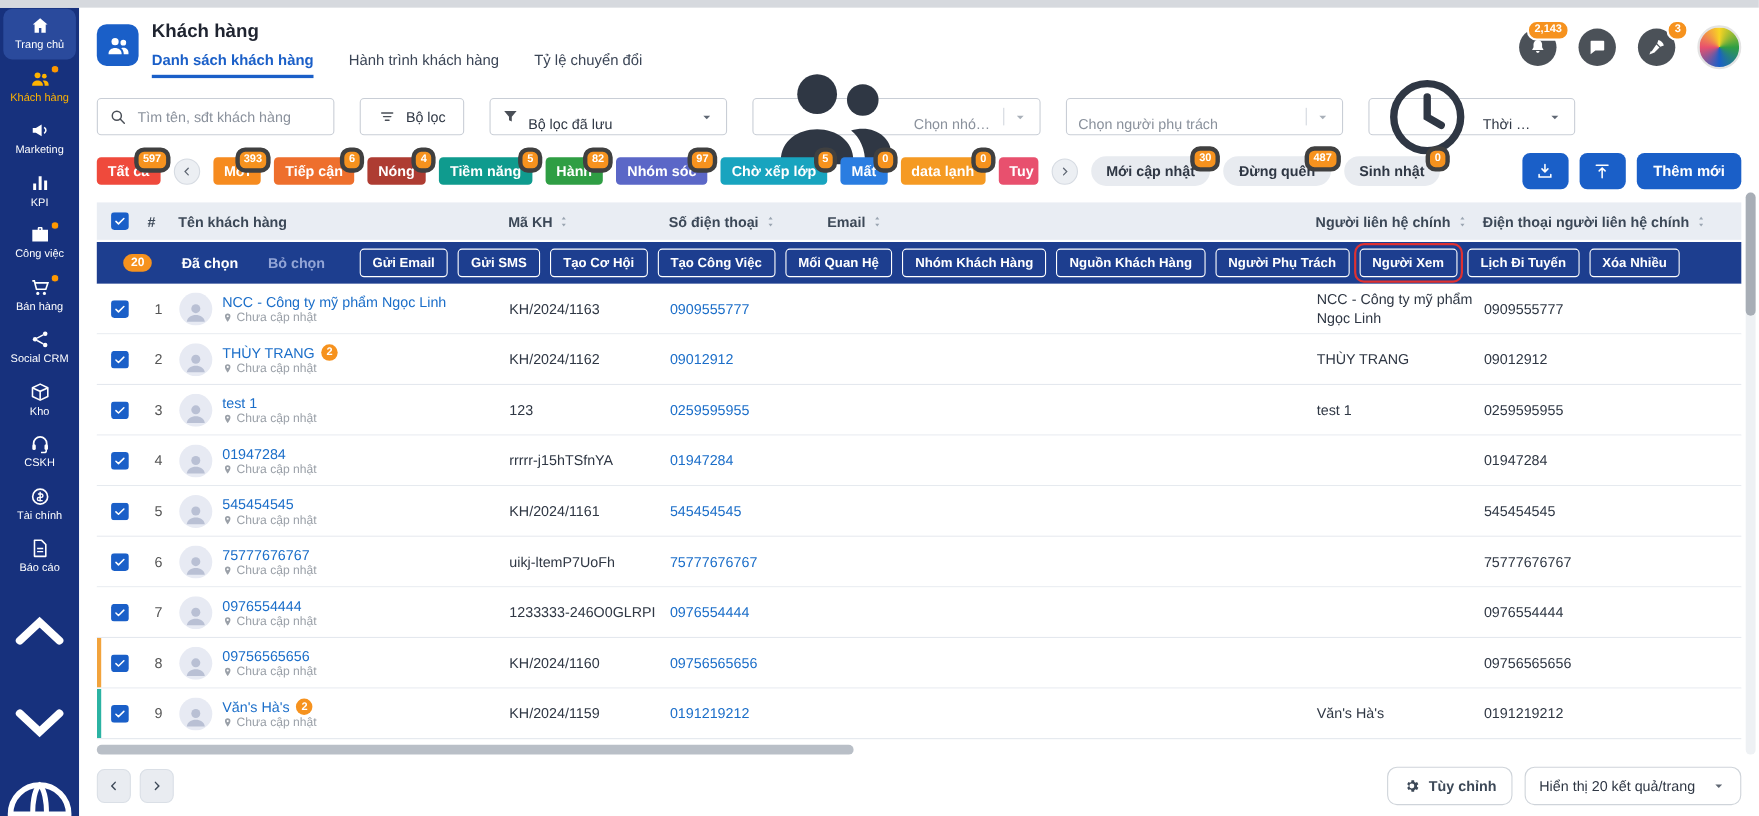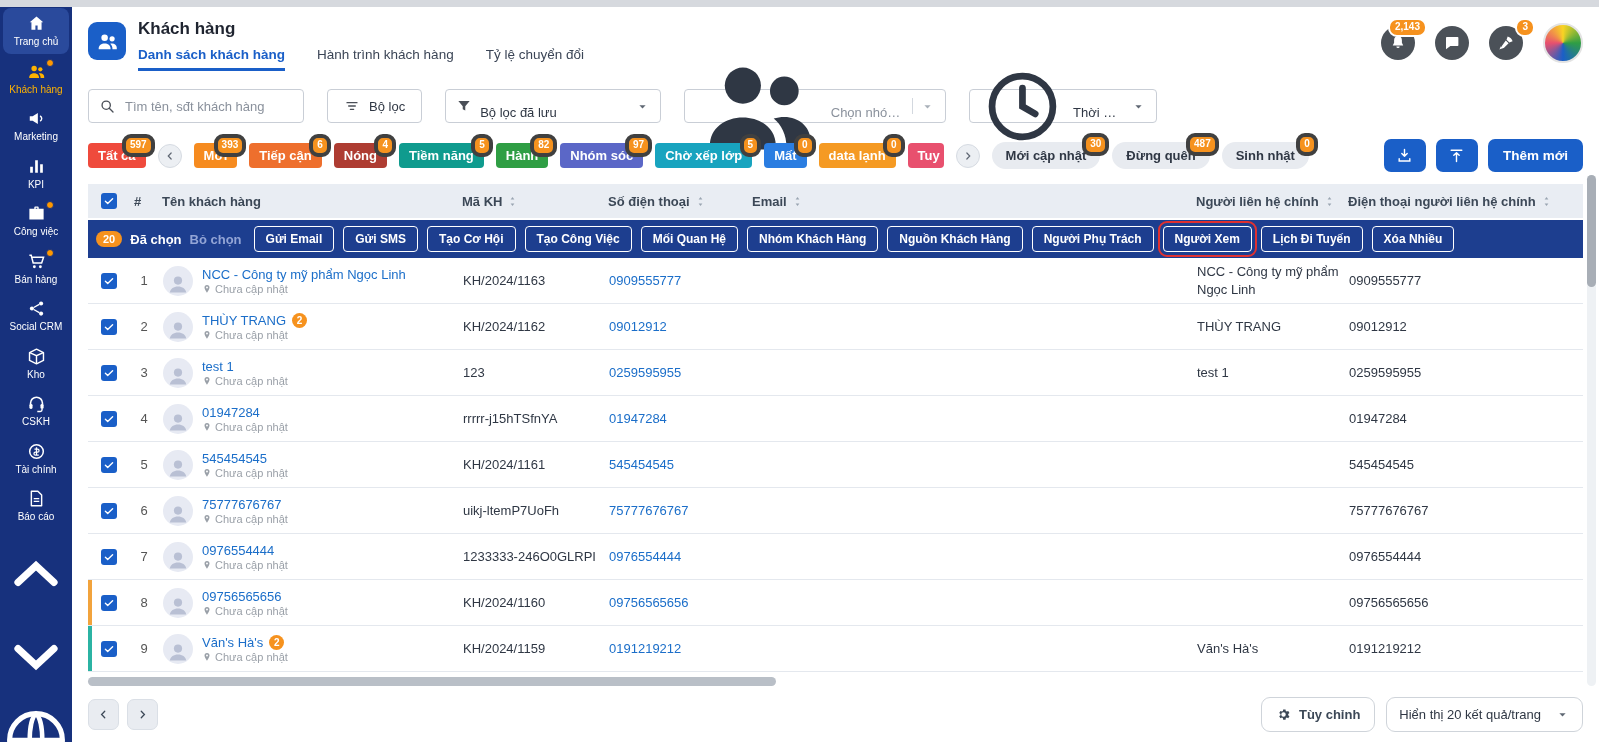--- a/index.html
+++ b/index.html
@@ -76,21 +76,21 @@
   
   .table-wrap { margin:0 16px; position:relative; }
   .trow { display:grid; grid-template-columns:42px 28px 300px 146px 144px 444px 152px 218px; align-items:center; }
   .thead { background:#e9edf3; height:34px; font-size:13px; font-weight:bold; color:#3c4857; }
   .th { display:flex; align-items:center; gap:3px; padding:0 4px; white-space:nowrap; overflow:hidden; }
   .sort-ic { width:15px; height:15px; fill:#9aa5b1; flex-shrink:0; }
   .c-center { display:flex; justify-content:center; }
   .cb { width:16px; height:16px; border-radius:3px; background:#1a5fc8; display:inline-flex; align-items:center; justify-content:center; cursor:pointer; }
   .cb .ic { width:12px; height:12px; }
 
-  .selbar { background:#1d3e8f; height:38px; display:flex; align-items:center; gap:8px; padding:0 8px; margin-top:2px; }
+  .selbar { background:#1d3e8f; height:38px; display:flex; align-items:center; gap:27px; padding:0 24px; margin-top:2px; }
   .selcount { background:#f6921e; color:#fff; font-size:11px; font-weight:bold; border-radius:10px; padding:2px 7px; }
   .seltext { color:#fff; font-size:13px; font-weight:bold; white-space:nowrap; }
   .deselect { color:#93a5d6; font-size:13px; font-weight:bold; cursor:pointer; white-space:nowrap; }
   .sel-actions { display:flex; gap:9px; margin-left:4px; }
   .abtn { border:1px solid #fff; background:transparent; color:#fff; font-size:12px; font-weight:bold; border-radius:4px; padding:5px 11px; cursor:pointer; font-family:inherit; white-space:nowrap; }
   .abtn.hl { outline:2px solid #e03131; outline-offset:3px; }
 
   .brow { height:46px; border-bottom:1px solid #e4e8ee; font-size:13px; color:#2f3744; background:#fff; position:relative; }
   .cell { padding:0 5px; overflow:hidden; }
   .c-num { color:#555; text-align:center; padding:0; }
@@ -298,20 +298,29 @@
             </svg>
           </span>
       </div>
       <div class="fselect ph w262">
         <svg class="ic " viewBox="0 0 24 24" fill="currentColor">
             <circle cx="9" cy="8.2" r="3.4"></circle>
             <circle cx="16.8" cy="9.2" r="2.7"></circle>
             <path d="M2.8 19.5c0-3.3 2.9-5.3 6.2-5.3s6.2 2 6.2 5.3v.7H2.8Zm14.4.7c.1-2.6-.9-4.6-2.4-5.8.6-.2 1.3-.3 2-.3 2.7 0 4.9 1.8 4.9 4.4v1.7Z"></path>
           </svg>
         <span class="sel-label">Chọn nhóm khách hàng</span>
+        <span class="sel-end">
+            <span class="vline"></span>
+            <svg class="caret gray" viewBox="0 0 24 24">
+              <path d="M7 9.8h10L12 15Z"></path>
+            </svg>
+          </span>
+      </div>
+      <div class="fselect ph w252">
+        <span class="sel-label">Chọn người phụ trách</span>
         <span class="sel-end">
             <span class="vline"></span>
             <svg class="caret gray" viewBox="0 0 24 24">
               <path d="M7 9.8h10L12 15Z"></path>
             </svg>
           </span>
       </div>
       <div class="fselect w188">
         <svg class="ic " viewBox="0 0 24 24" fill="currentColor">
             <circle cx="12" cy="12" r="8.6" fill="none" stroke="currentColor" stroke-width="1.9"></circle>

